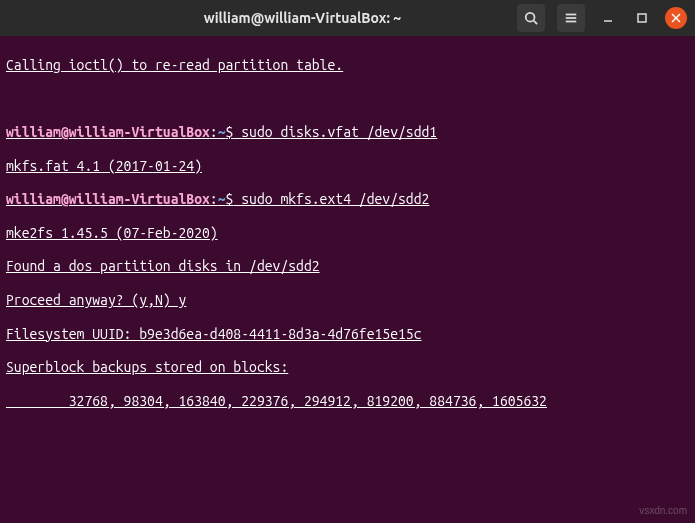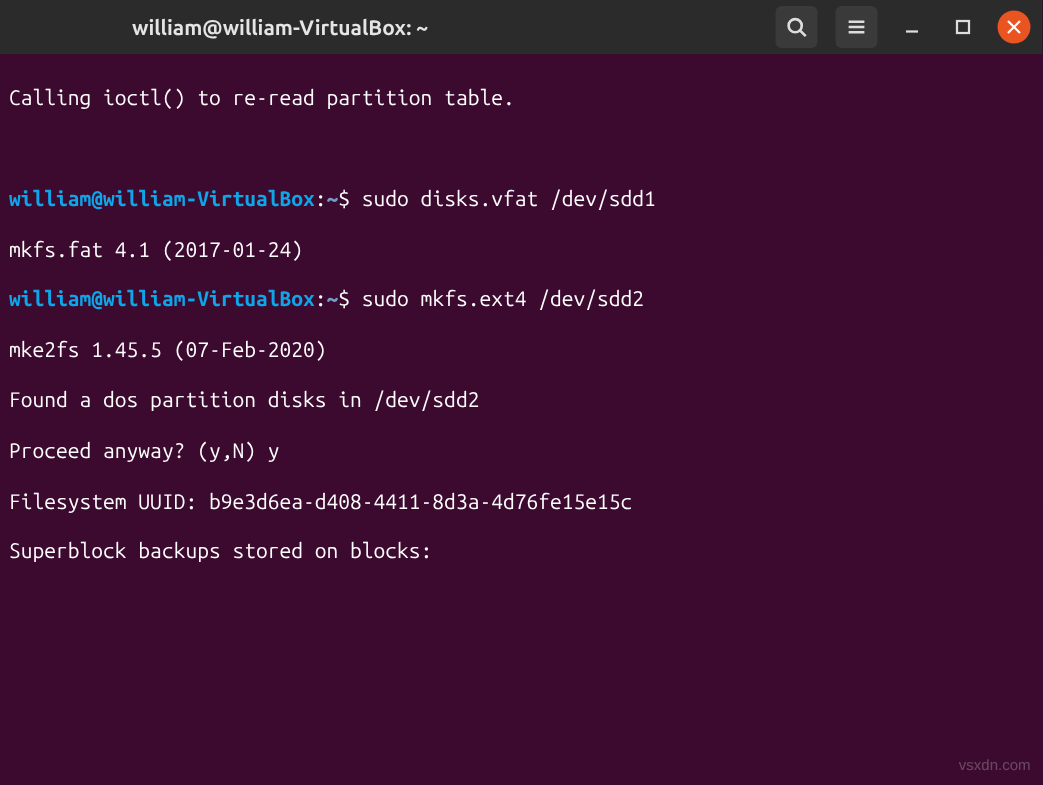--- a/index.html
+++ b/index.html
@@ -17,21 +17,21 @@
       background: #2b2b2b;
       display: flex;
       align-items: center;
       padding: 0 8px;
       color: #e5e5e5;
       font-family: 'Ubuntu', sans-serif;
       font-size: 14px;
       font-weight: bold;
     }
     .titlebar-left { width: 80px; }
-    .titlebar-title { flex: 1; text-align: left; }
+    .titlebar-title { flex: 1; text-align: center; }
     .titlebar-controls { display: flex; gap: 12px; align-items: center; }
     .tb-btn {
       width: 28px;
       height: 28px;
       border-radius: 4px;
       background: #3a3a3a;
       display: flex;
       align-items: center;
       justify-content: center;
       cursor: pointer;
@@ -54,22 +54,22 @@
       align-items: center;
       justify-content: center;
     }
     .terminal {
       padding: 4px 6px;
       color: #ffffff;
       white-space: pre;
       font-size: 14px;
       letter-spacing: 0;
     }
-    .line { display: block; min-height: 16.8px; }
-    .user { color: #0ea5e9; font-weight: bold; }
+    .line { display: block; min-height: 16.8px; text-decoration: underline; }
+    .user { color: #f9a8d4; font-weight: bold; }
     .path { color: #729fcf; font-weight: bold; }
     .white { color: #ffffff; }
     .watermark {
       position: absolute;
       right: 8px;
       bottom: 6px;
       color: rgba(255,255,255,0.25);
       font-size: 10px;
       font-family: Arial, sans-serif;
       margin-left: 48px;
@@ -118,20 +118,21 @@
 <span class="line">Calling ioctl() to re-read partition table.</span>
 <span class="line"></span>
 <span class="line"><span class="user">william@william-VirtualBox</span><span class="white">:</span><span class="path">~</span><span class="white">$</span><span class="white"> sudo disks.vfat /dev/sdd1</span></span>
 <span class="line">mkfs.fat 4.1 (2017-01-24)</span>
 <span class="line"><span class="user">william@william-VirtualBox</span><span class="white">:</span><span class="path">~</span><span class="white">$</span><span class="white"> sudo mkfs.ext4 /dev/sdd2</span></span>
 <span class="line">mke2fs 1.45.5 (07-Feb-2020)</span>
 <span class="line">Found a dos partition disks in /dev/sdd2</span>
 <span class="line">Proceed anyway? (y,N) y</span>
 <span class="line">Filesystem UUID: b9e3d6ea-d408-4411-8d3a-4d76fe15e15c</span>
 <span class="line">Superblock backups stored on blocks:</span>
+<span class="line">        32768, 98304, 163840, 229376, 294912, 819200, 884736, 1605632</span>
 <span class="line"></span>
 
 
 
 
 
 
 
 
 

